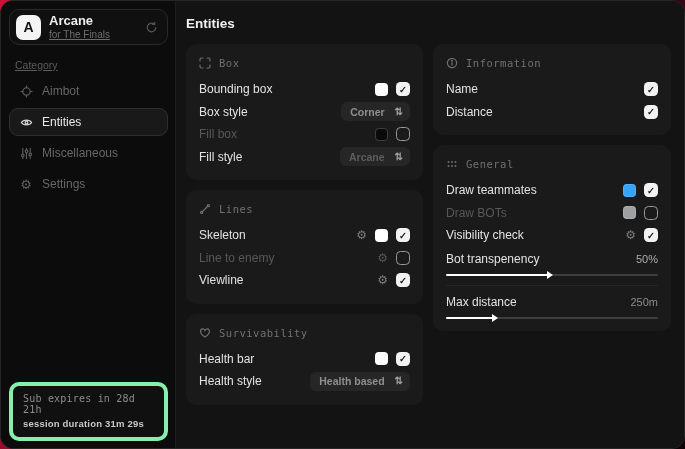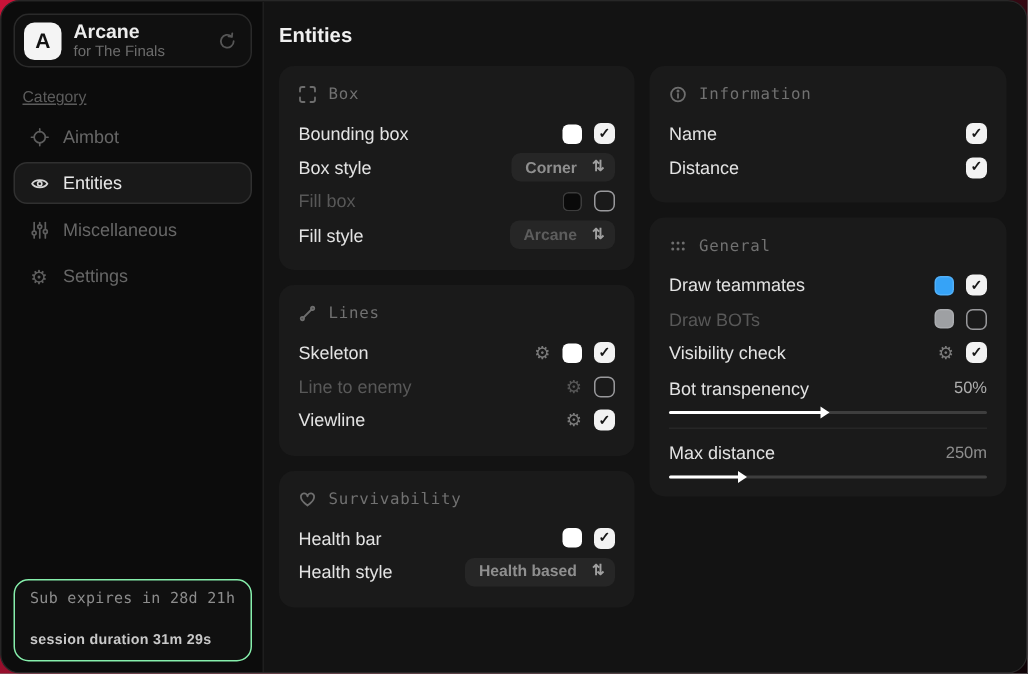--- a/index.html
+++ b/index.html
@@ -23,35 +23,35 @@
     border:1px solid #2a2a2a;border-radius:10px;background:#101010;
     display:flex;align-items:center;gap:8px;padding:5px 9px 5px 6px;height:36px;box-sizing:border-box;
   }
   .logo-sq{
     width:25px;height:25px;border-radius:7px;background:#f4f4f4;
     display:flex;align-items:center;justify-content:center;
     font-weight:800;font-size:14px;color:#121212;flex:none;
   }
   .logo-txt{display:flex;flex-direction:column;line-height:1.15;flex:1;min-width:0;}
   .logo-title{font-size:13px;font-weight:700;color:#ededed;}
-  .logo-sub{font-size:10px;color:#6d6d6d;}
+  .logo-sub{font-size:10px;color:#6d6d6d;text-decoration:underline;}
   .refresh{color:#565656;display:flex;flex:none;}
   .cat-label{font-size:10.5px;color:#5c5c5c;margin:14px 0 6px 6px;text-decoration:underline;}
   .nav{display:flex;flex-direction:column;gap:3px;}
   .nav-item{
     display:flex;align-items:center;gap:9px;height:26px;padding:0 9px;border-radius:9px;
     color:#676767;font-size:12px;border:1px solid transparent;cursor:default;
   }
   .nav-item .ni-icon{display:flex;color:#5e5e5e;width:14px;justify-content:center;}
   .nav-item.active{background:#191919;border-color:#303030;color:#e9e9e9;}
   .nav-item.active .ni-icon{color:#d6d6d6;}
   .side-spacer{flex:1;}
   .sub-card{
-    border:1px solid #86efac;border-radius:10px;background:#101010;
-    padding:7px 10px 8px;display:flex;flex-direction:column;gap:16px;margin-top:41px;
+    border:4px solid #86efac;border-radius:10px;background:#101010;
+    padding:7px 10px 8px;display:flex;flex-direction:column;gap:3px;margin-top:41px;
   }
   .sub-line1{font-family:"DejaVu Sans Mono",monospace;font-size:10px;color:#8d8d8d;letter-spacing:.2px;}
   .sub-line2{font-size:9.5px;font-weight:700;color:#c9c9c9;letter-spacing:.2px;}
   
   .main{flex:1;background:#131313;padding:15px 13px 0 10px;box-sizing:border-box;overflow:hidden;}
   .page-title{font-size:13.5px;font-weight:700;color:#f0f0f0;}
   .cols{display:flex;gap:10px;margin-top:13px;}
   .col-l{width:237px;flex:none;display:flex;flex-direction:column;gap:10px;}
   .col-r{flex:1;display:flex;flex-direction:column;gap:10px;}
   .card{background:#1a1a1a;border-radius:10px;padding:11px 13px 12px;box-sizing:border-box;}

